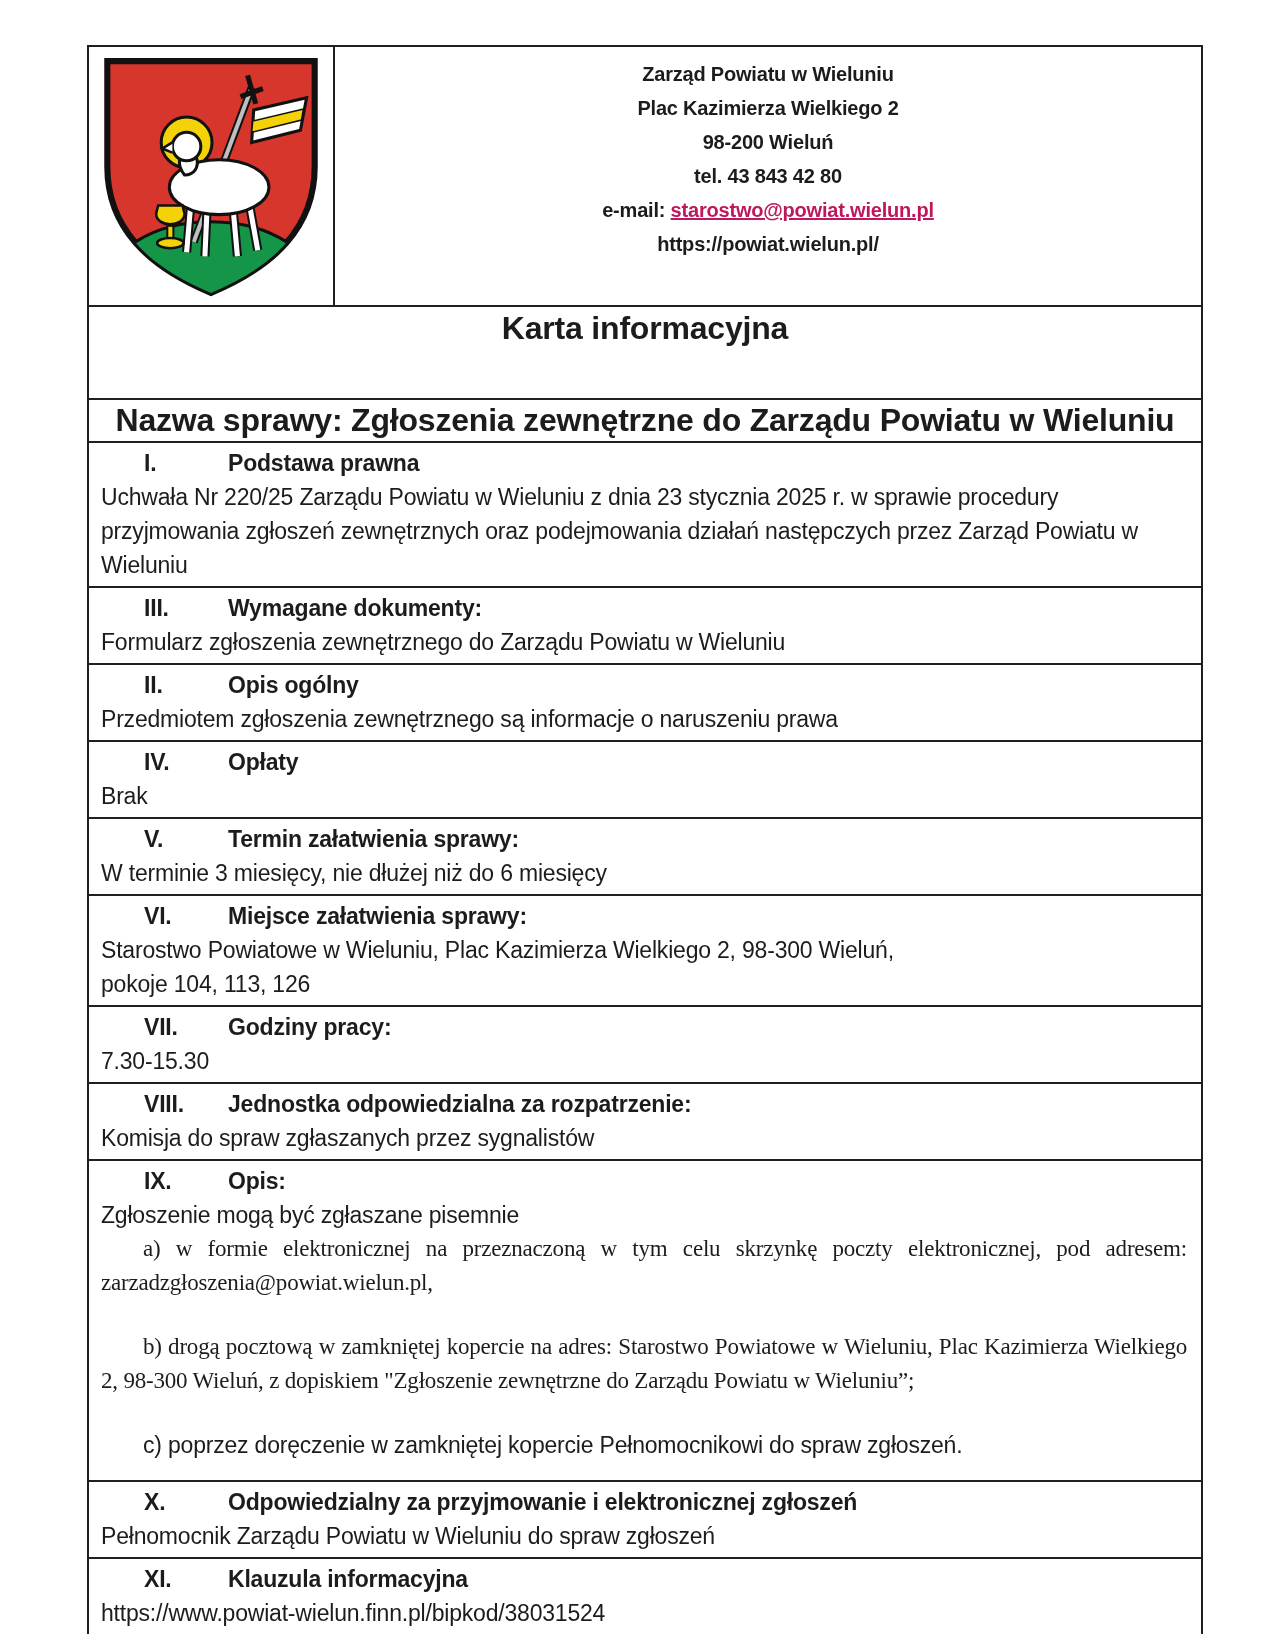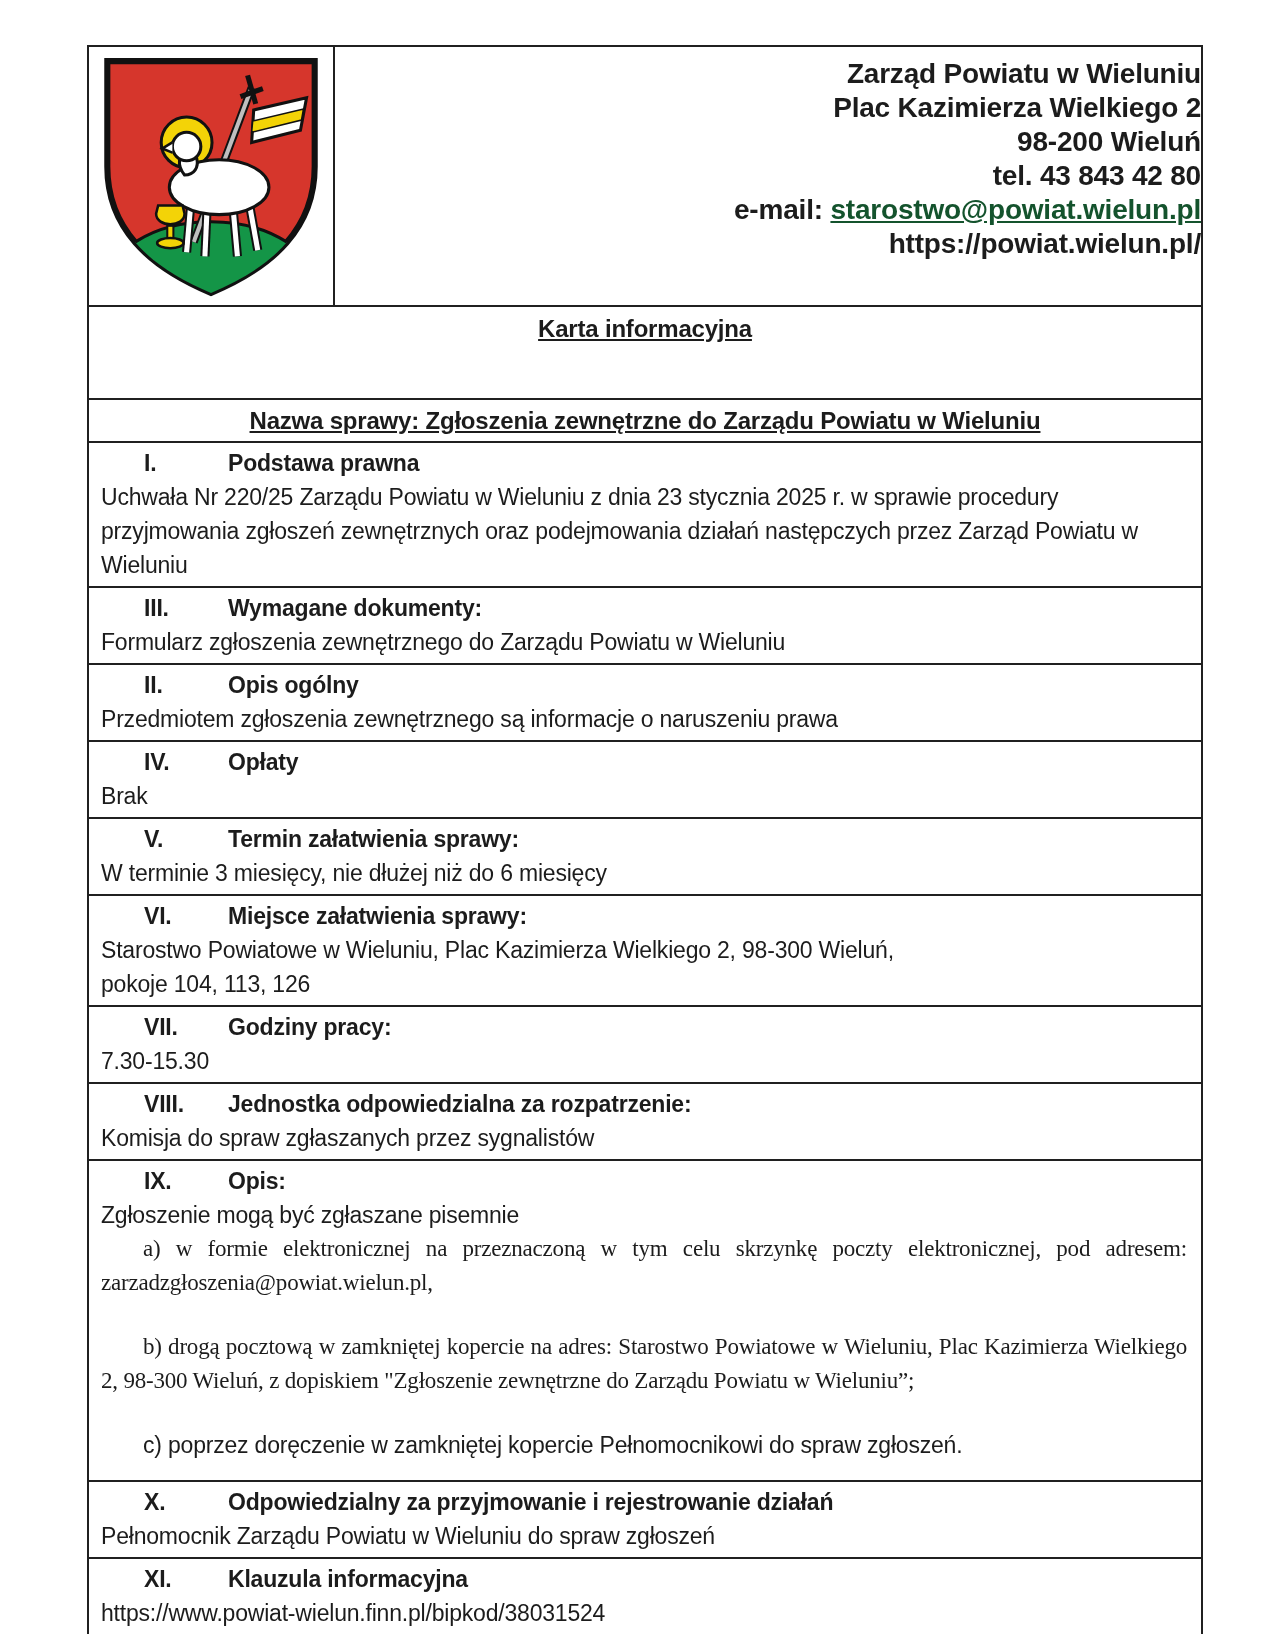--- a/index.html
+++ b/index.html
@@ -13,30 +13,30 @@
     border:2px solid #202020; background:#fff; box-sizing:border-box;
   }
   
   .row-header { display:flex; height:258px; }
   .cell-crest {
     width:246px; flex:0 0 246px; border-right:2px solid #202020;
     display:flex; align-items:flex-start; justify-content:center; padding-top:6px;
     box-sizing:border-box;
   }
   .cell-contact {
-    flex:1; text-align:right; font-weight:bold;
-    font-size:28px; line-height:34px; padding-top:10px;
+    flex:1; text-align:center; font-weight:bold;
+    font-size:20px; line-height:34px; padding-top:10px;
     letter-spacing:-0.2px;
   }
-  .email-link { color:#14532d; text-decoration:underline; font-weight:bold; }
+  .email-link { color:#be185d; text-decoration:underline; font-weight:bold; }
   
   .row-title {
     border-top:2px solid #202020; text-align:center; font-weight:bold;
-    font-size:24px; letter-spacing:-0.2px;
-    height:43px; display:flex; align-items:center; justify-content:center;text-decoration:underline;
+    font-size:32px; letter-spacing:-0.2px;
+    height:43px; display:flex; align-items:center; justify-content:center;
   }
   .row-title.subtitle { height:41px;margin-top:48px; }
   
   .section {
     border-top:2px solid #202020; font-size:23px; line-height:34px;
     padding:3px 14px 4px 0; letter-spacing:-0.2px;
   }
   .sec-head { font-weight:bold; display:flex; }
   .sec-num { margin-left:55px; width:84px; flex:0 0 84px; }
   .sec-title { flex:1; }
@@ -207,21 +207,21 @@
       <p>Zgłoszenie mogą być zgłaszane pisemnie</p>
       <p class="lettered justify">a) w formie elektronicznej na przeznaczoną w tym celu skrzynkę poczty elektronicznej, pod adresem: zarzadzgłoszenia@powiat.wielun.pl,</p>
       <p class="lettered justify gap">b) drogą pocztową w zamkniętej kopercie na adres: Starostwo Powiatowe w Wieluniu, Plac Kazimierza Wielkiego 2, 98-300 Wieluń, z dopiskiem "Zgłoszenie zewnętrzne do Zarządu Powiatu w Wieluniu”;</p>
       <p class="lettered gap tail">c) poprzez doręczenie w zamkniętej kopercie Pełnomocnikowi do spraw zgłoszeń.</p>
     </div>
   </div>
 
   <div class="section">
     <div class="sec-head">
       <span class="sec-num">X.</span>
-      <span class="sec-title">Odpowiedzialny za przyjmowanie i rejestrowanie działań</span>
+      <span class="sec-title">Odpowiedzialny za przyjmowanie i elektronicznej zgłoszeń</span>
     </div>
     <div class="sec-body">
       <p>Pełnomocnik Zarządu Powiatu w  Wieluniu do spraw zgłoszeń</p>
     </div>
   </div>
 
   <div class="section">
     <div class="sec-head">
       <span class="sec-num">XI.</span>
       <span class="sec-title">Klauzula informacyjna</span>

